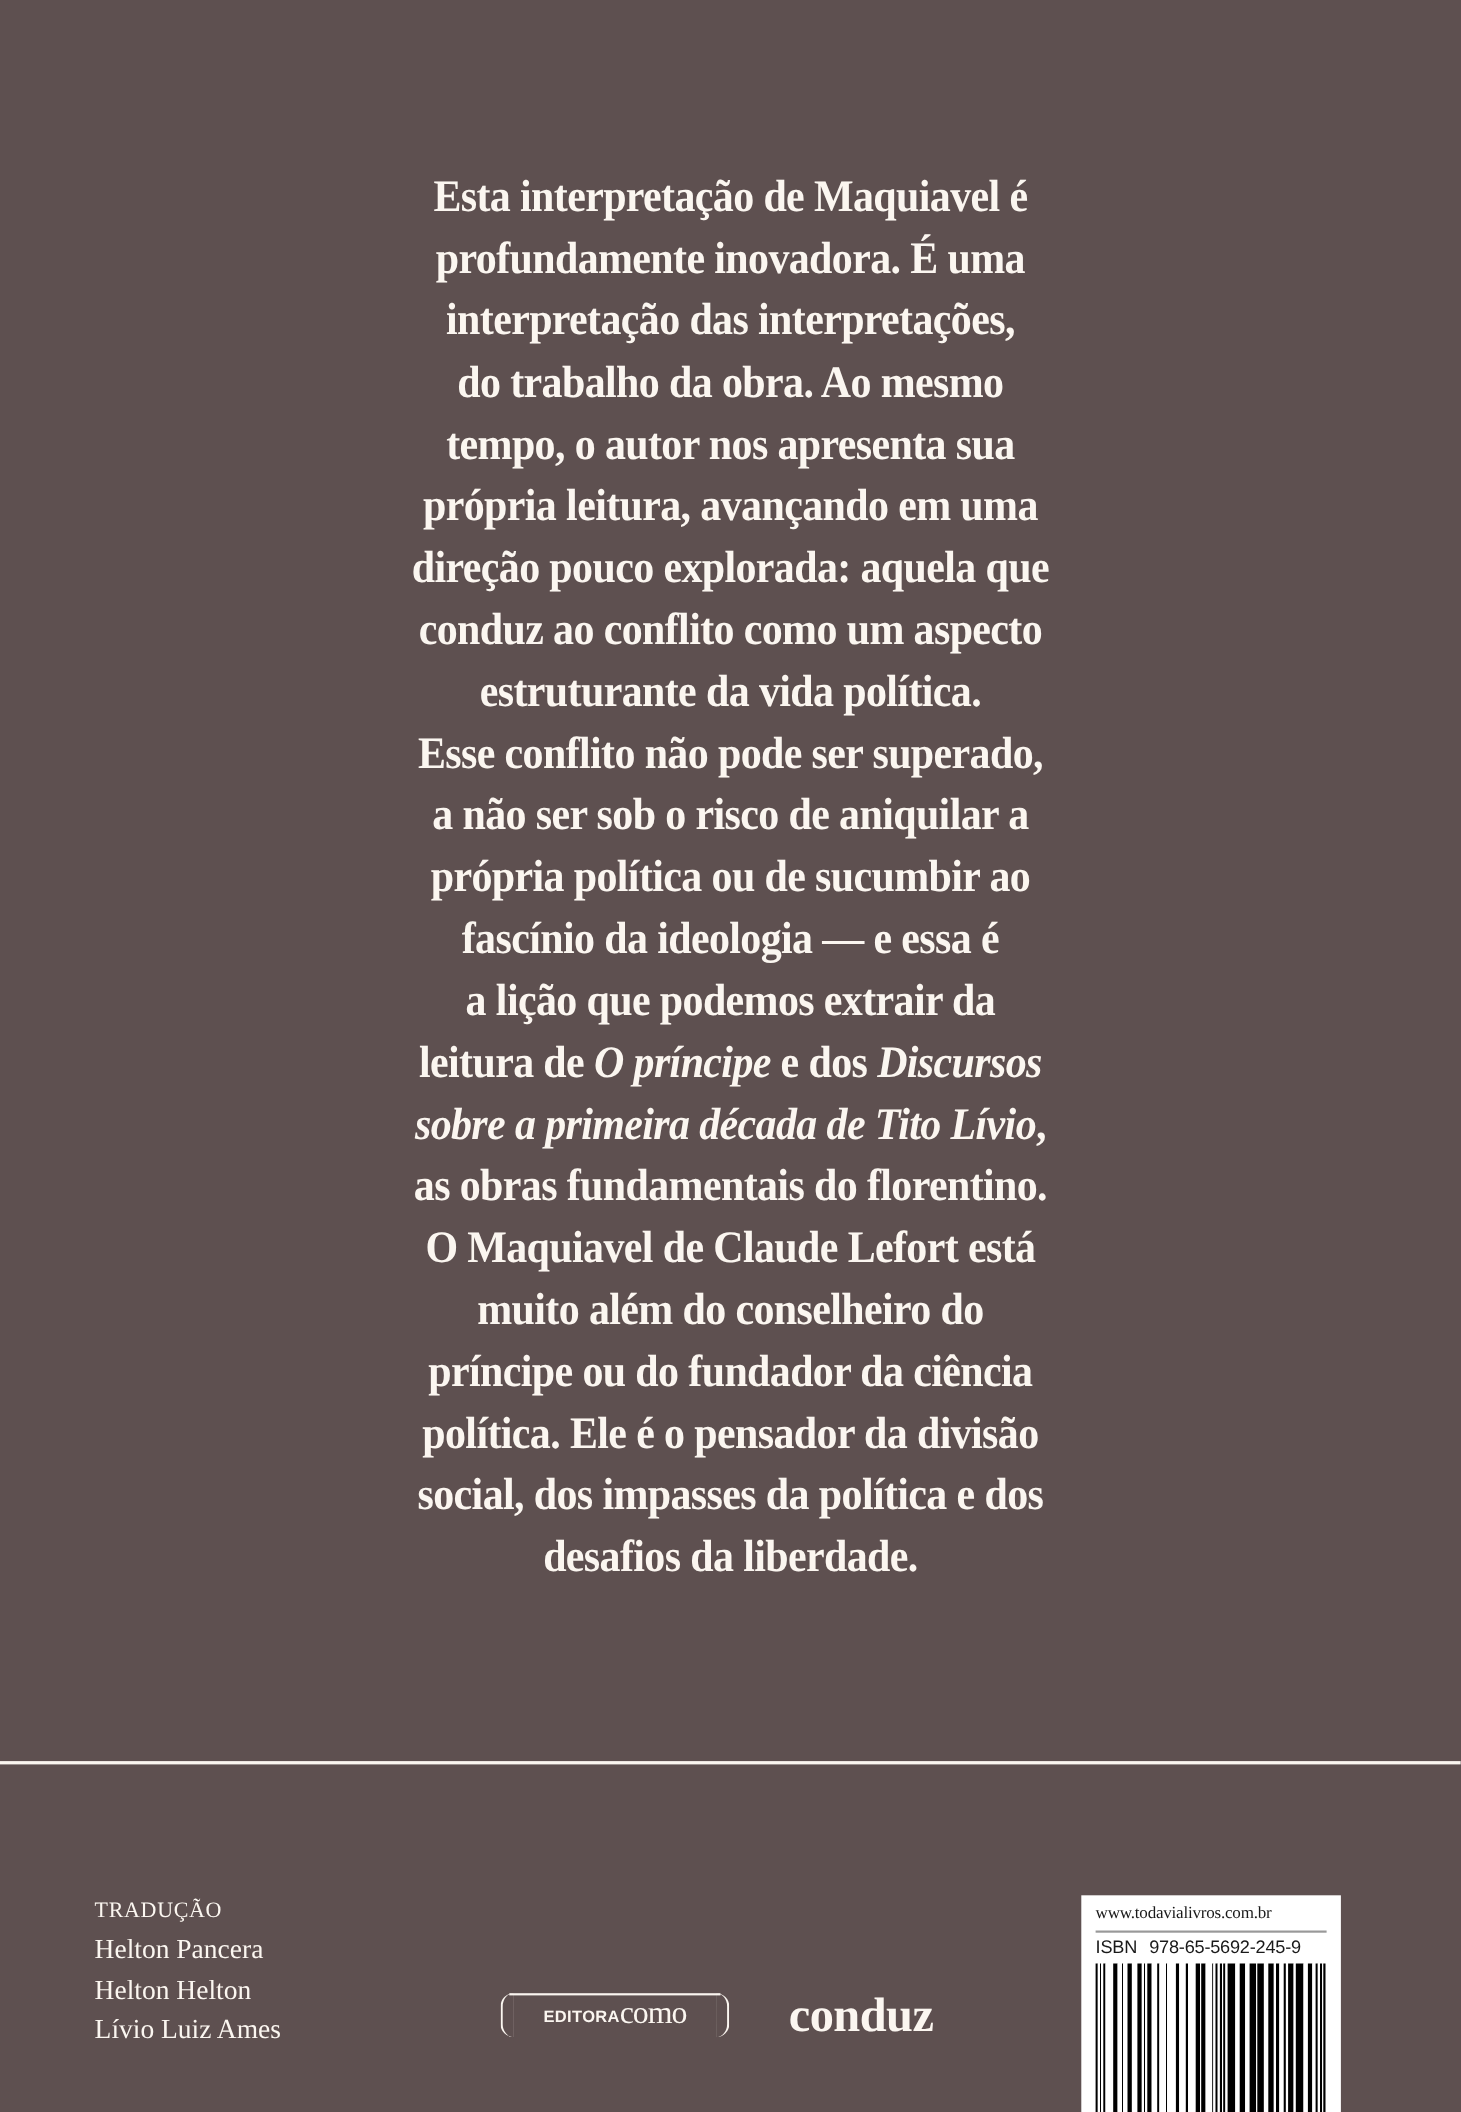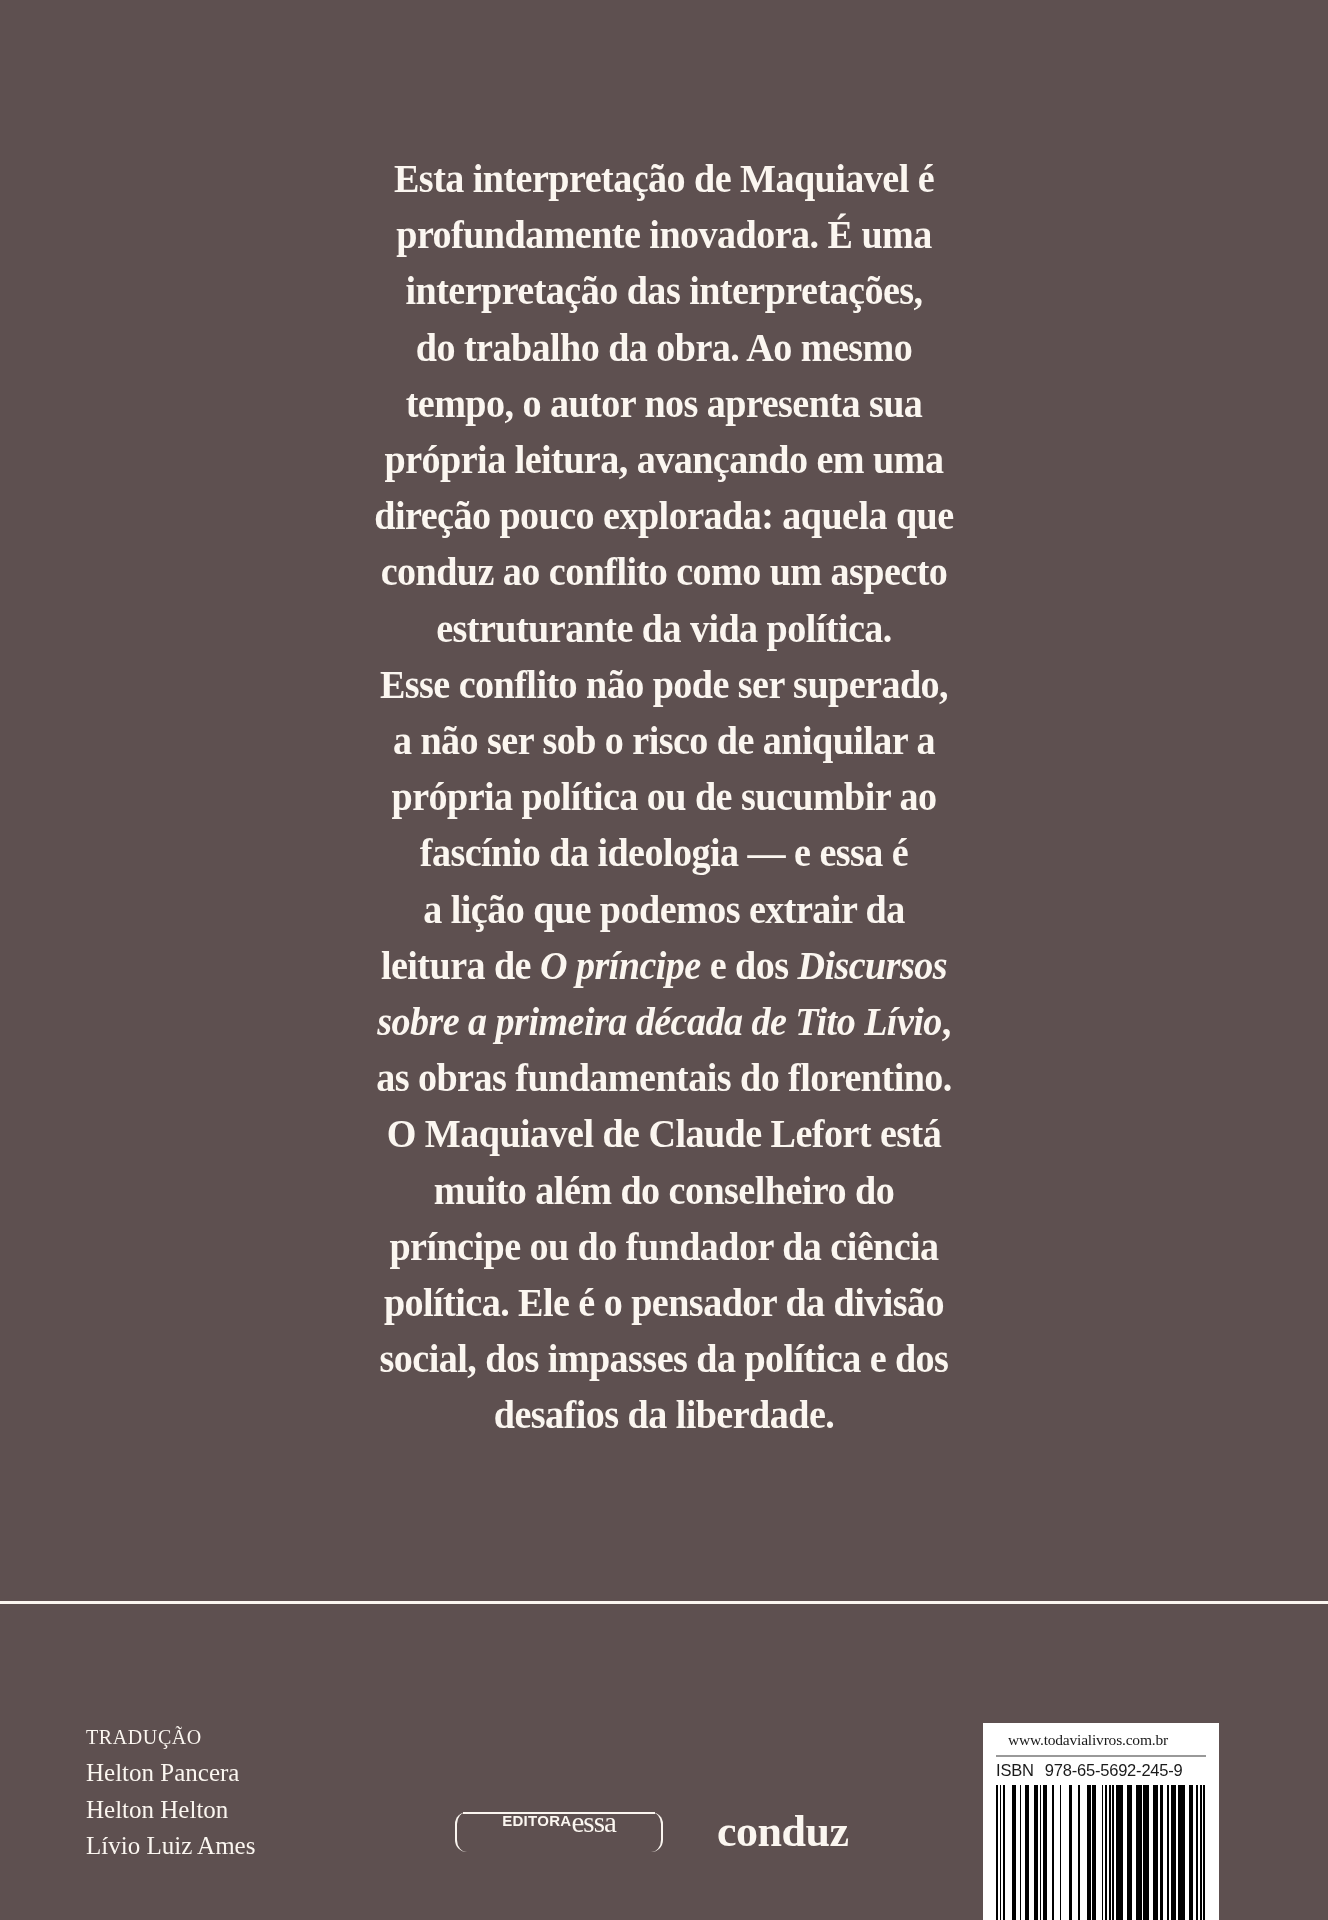--- a/index.html
+++ b/index.html
@@ -34,21 +34,21 @@
     color: #fbf6f0;
   }
   .credits .label {
     font-size: 20px; letter-spacing: 0.6px; line-height: 36px;
   }
   .credits .name {
     font-size: 25px; line-height: 36.5px;
   }
   .logo-ufmg {
     position: absolute; left: 455px; top: 1812px; width: 208px; height: 42px;
-    display: flex; align-items: flex-start; justify-content: center;
+    display: flex; align-items: center; justify-content: center;
   }
   .logo-ufmg .paren {
     position: absolute; top: 0; width: 10px; height: 40px;
     border: 2px solid #fbf6f0; border-top: none; border-bottom: none;
   }
   .logo-ufmg .paren.left { left: 0; border-right: none; border-radius: 14px 0 0 14px; }
   .logo-ufmg .paren.right { right: 0; border-left: none; border-radius: 0 14px 14px 0; }
   .logo-ufmg .topline {
     position: absolute; left: 8px; right: 8px; top: 0; height: 2px; background: #fbf6f0;
   }
@@ -66,21 +66,21 @@
     font-weight: bold; font-size: 44px; letter-spacing: -0.5px;
     color: #fbf6f0;
   }
   .barcode-box {
     position: absolute; left: 983px; top: 1723px; width: 236px; height: 197px;
     background: #ffffff; color: #1a1a1a;
   }
   .barcode-box .url {
     position: absolute; left: 13px; top: 8px; width: 210px;
     font-family: "Liberation Serif", "DejaVu Serif", serif;
-    font-size: 15.5px; letter-spacing: -0.2px; white-space: nowrap; margin-left: 12px;
+    font-size: 15.5px; letter-spacing: -0.2px; white-space: nowrap;
   }
   .barcode-box .rule {
     position: absolute; left: 13px; top: 32px; width: 210px; height: 1.5px; background: #999;
   }
   .barcode-box .isbn {
     position: absolute; left: 13px; top: 38px; width: 214px;
     font-family: "Liberation Sans", "DejaVu Sans", sans-serif;
     font-size: 16.5px; white-space: nowrap; letter-spacing: -0.2px;
   }
   .barcode-box .isbn .sp { display: inline-block; width: 11px; }
@@ -125,21 +125,21 @@
   <div class="label">TRADUÇÃO</div>
   <div class="name">Helton Pancera</div>
   <div class="name">Helton Helton</div>
   <div class="name">Lívio Luiz Ames</div>
 </div>
 
 <div class="logo-ufmg">
   <div class="paren left"></div>
   <div class="topline"></div>
   <span class="editora">EDITORA</span>
-  <span class="ufmg">essa</span>
+  <span class="ufmg">como</span>
   <div class="paren right"></div>
 </div>
 
 <div class="logo-todavia">conduz</div>
 
 <div class="barcode-box">
   <div class="url">www.todavialivros.com.br</div>
   <div class="rule"></div>
   <div class="isbn">
     <span>ISBN</span><span class="sp"></span><span>978-65-5692-245-9</span>

